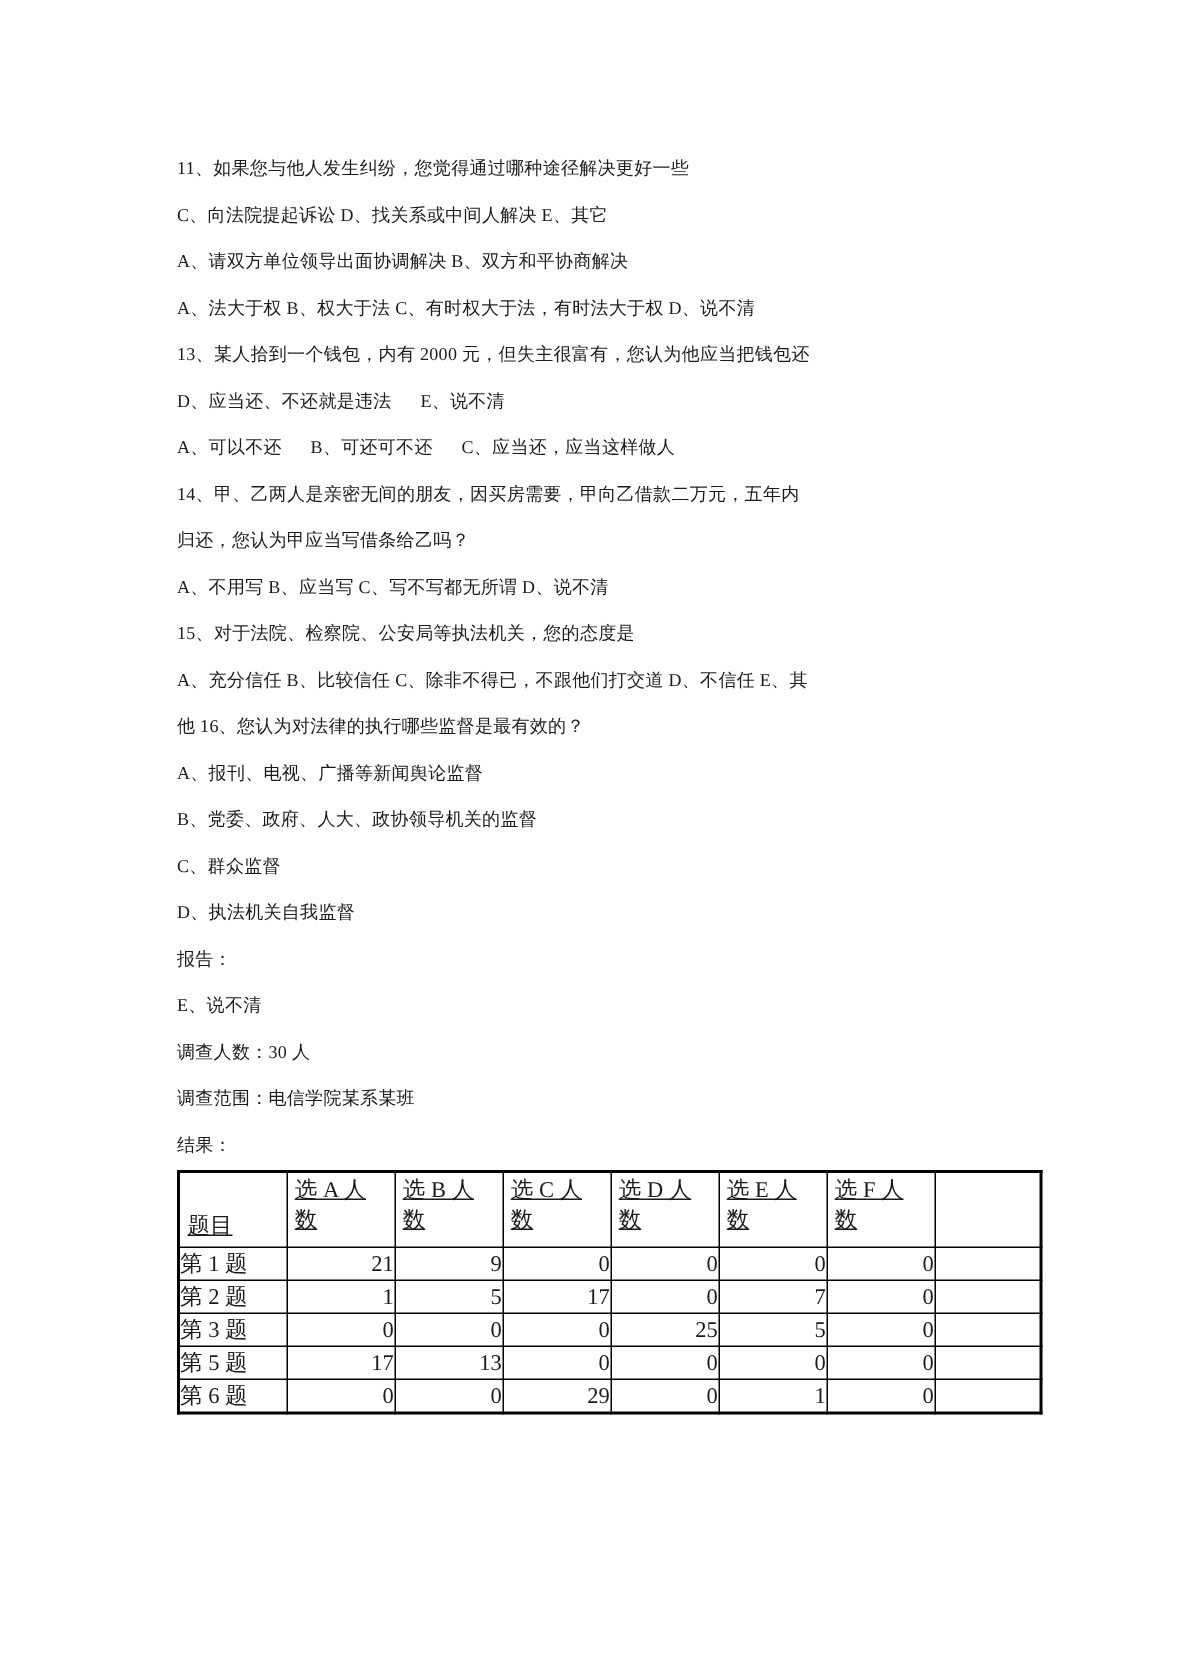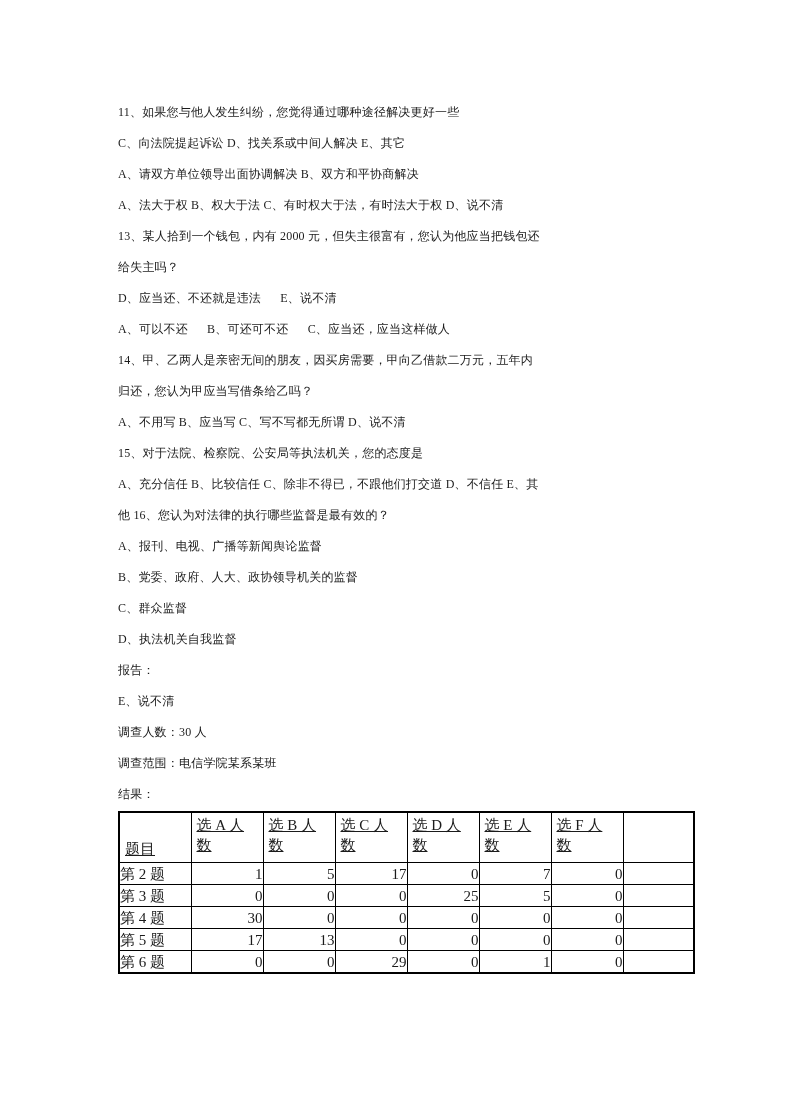--- a/index.html
+++ b/index.html
@@ -77,21 +77,20 @@
 <body>
 
 <div class="page">
   <div class="doc">
 
     <div class="doc-line">11、如果您与他人发生纠纷，您觉得通过哪种途径解决更好一些</div>
     <div class="doc-line">C、向法院提起诉讼 D、找关系或中间人解决 E、其它</div>
     <div class="doc-line">A、请双方单位领导出面协调解决 B、双方和平协商解决</div>
     <div class="doc-line">A、法大于权 B、权大于法 C、有时权大于法，有时法大于权 D、说不清</div>
     <div class="doc-line">13、某人拾到一个钱包，内有 2000 元，但失主很富有，您认为他应当把钱包还</div>
-    <div class="doc-line">给失主吗？</div>
     <div class="doc-line">D、应当还、不还就是违法      E、说不清</div>
     <div class="doc-line">A、可以不还      B、可还可不还      C、应当还，应当这样做人</div>
     <div class="doc-line">14、甲、乙两人是亲密无间的朋友，因买房需要，甲向乙借款二万元，五年内</div>
     <div class="doc-line">归还，您认为甲应当写借条给乙吗？</div>
     <div class="doc-line">A、不用写 B、应当写 C、写不写都无所谓 D、说不清</div>
     <div class="doc-line">15、对于法院、检察院、公安局等执法机关，您的态度是</div>
     <div class="doc-line">A、充分信任 B、比较信任 C、除非不得已，不跟他们打交道 D、不信任 E、其</div>
     <div class="doc-line">他 16、您认为对法律的执行哪些监督是最有效的？</div>
     <div class="doc-line">A、报刊、电视、广播等新闻舆论监督</div>
     <div class="doc-line">B、党委、政府、人大、政协领导机关的监督</div>
@@ -127,46 +126,46 @@
 数</th>
           <th>选 E 人
 数</th>
           <th>选 F 人
 数</th>
           <th></th>
         </tr>
       </thead>
       <tbody>
         <tr>
+          <td class="cell-label">第 1 题</td>
+          <td class="cell-num">21</td>
+          <td class="cell-num">9</td>
+          <td class="cell-num">0</td>
+          <td class="cell-num">0</td>
+          <td class="cell-num">0</td>
+          <td class="cell-num">0</td>
+          <td></td>
+        </tr>
+        <tr>
           <td class="cell-label">第 2 题</td>
           <td class="cell-num">1</td>
           <td class="cell-num">5</td>
           <td class="cell-num">17</td>
           <td class="cell-num">0</td>
           <td class="cell-num">7</td>
           <td class="cell-num">0</td>
           <td></td>
         </tr>
         <tr>
           <td class="cell-label">第 3 题</td>
           <td class="cell-num">0</td>
           <td class="cell-num">0</td>
           <td class="cell-num">0</td>
           <td class="cell-num">25</td>
           <td class="cell-num">5</td>
-          <td class="cell-num">0</td>
-          <td></td>
-        </tr>
-        <tr>
-          <td class="cell-label">第 4 题</td>
-          <td class="cell-num">30</td>
-          <td class="cell-num">0</td>
-          <td class="cell-num">0</td>
-          <td class="cell-num">0</td>
-          <td class="cell-num">0</td>
           <td class="cell-num">0</td>
           <td></td>
         </tr>
         <tr>
           <td class="cell-label">第 5 题</td>
           <td class="cell-num">17</td>
           <td class="cell-num">13</td>
           <td class="cell-num">0</td>
           <td class="cell-num">0</td>
           <td class="cell-num">0</td>

